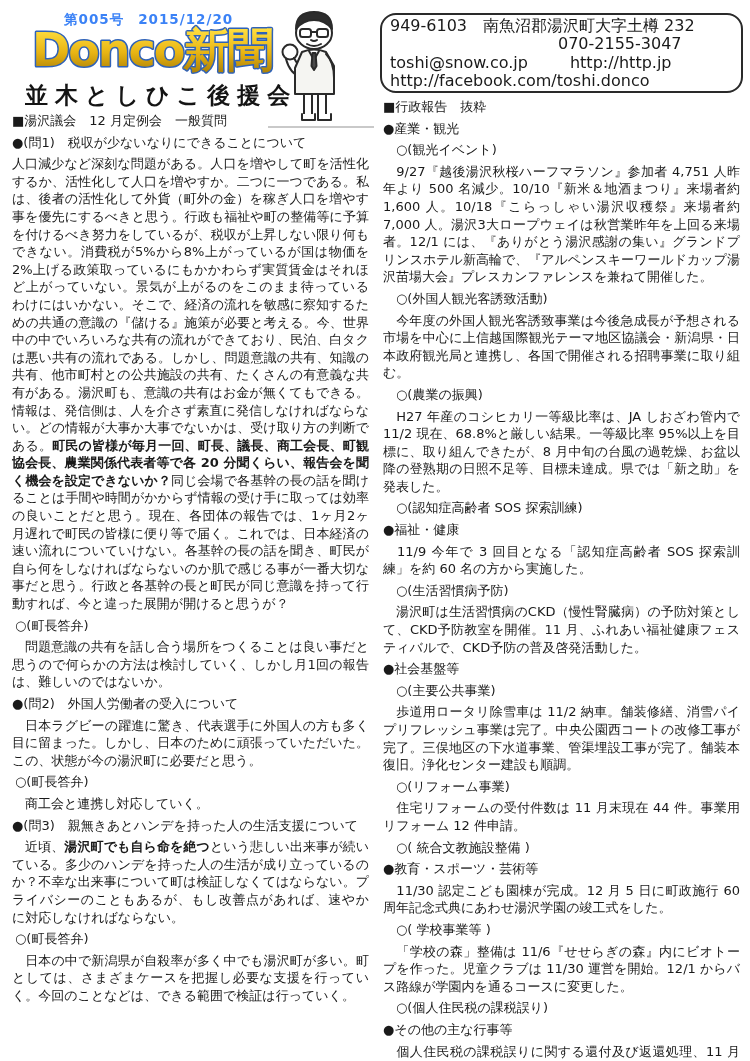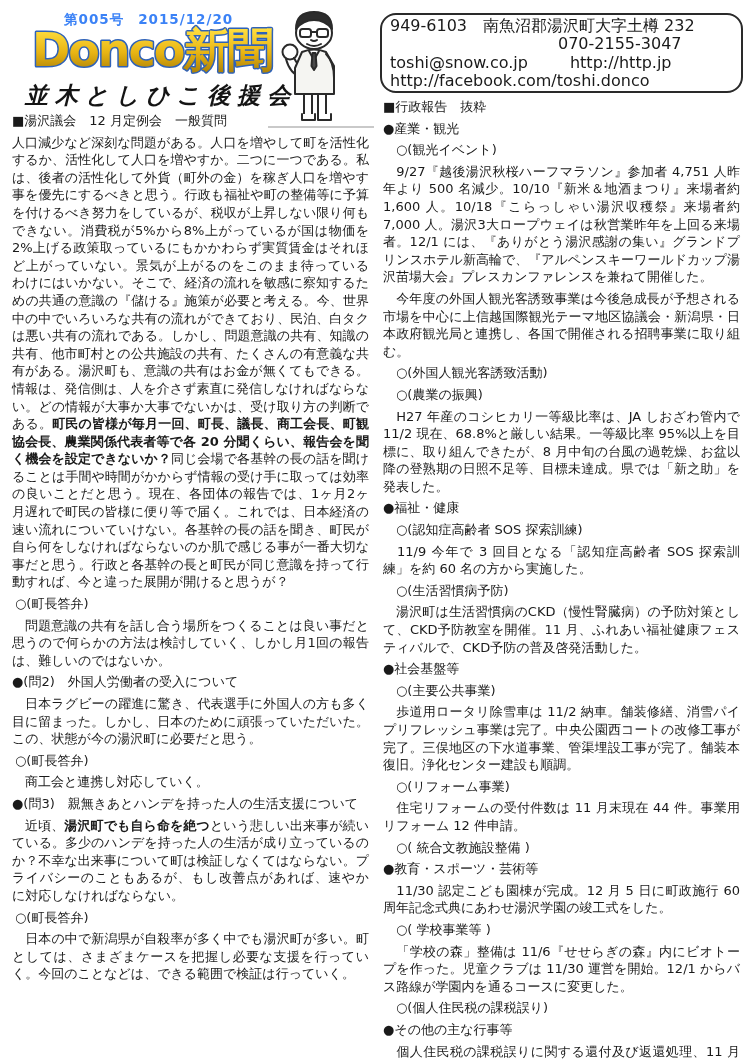--- a/index.html
+++ b/index.html
@@ -14,21 +14,20 @@
     font-size:13.5px; font-weight:bold; letter-spacing:1px; color:#3b82f6;
     white-space:nowrap;
   }
   .issue-line .gap { display:inline-block; width:14px; }
   .logo-svg { position:absolute; left:28px; top:16px; }
   .org-name {
     position:absolute; left:25px; top:80px;
     font-size:23px; font-weight:bold; letter-spacing:7px; color:#141414;
     font-family:"DejaVu Serif","Liberation Serif",serif;
     white-space:nowrap;
-    font-style:italic;
   }
   .mascot { position:absolute; left:281px; top:6px; }
   .contact-box {
     position:absolute; left:380px; top:13px; width:344px; height:72px;
     border:2.5px solid #2a2a2a; border-radius:16px;
     padding:2px 7px 2px 8px;
     font-size:16px; line-height:18.3px; font-weight:500;
     white-space:nowrap;
   }
   .contact-box .phone-line { padding-left:168px; }
@@ -97,43 +96,44 @@
   <div>
     <span>toshi@snow.co.jp</span><span class="web-gap"></span><span>http://http.jp</span>
   </div>
   <div>http://facebook.com/toshi.donco</div>
 </div>
 
 <div class="header-rule" style="background: rgb(201, 201, 201);"></div>
 
 <div id="left-col" class="col">
     <p class="blk s-h1"><span>■湯沢議会　12 月定例会　一般質問</span></p>
+    <p class="blk s-title"><span>●(問1)　税収が少ないなりにできることについて</span></p>
     <p class="blk s-para"><span>人口減少など深刻な問題がある。人口を増やして町を活性化するか、活性化して人口を増やすか。二つに一つである。私は、後者の活性化して外貨（町外の金）を稼ぎ人口を増やす事を優先にするべきと思う。行政も福祉や町の整備等に予算を付けるべき努力をしているが、税収が上昇しない限り何もできない。消費税が5%から8%上がっているが国は物価を2%上げる政策取っているにもかかわらず実質賃金はそれほど上がっていない。景気が上がるのをこのまま待っているわけにはいかない。そこで、経済の流れを敏感に察知するための共通の意識の『儲ける』施策が必要と考える。今、世界中の中でいろいろな共有の流れができており、民泊、白タクは悪い共有の流れである。しかし、問題意識の共有、知識の共有、他市町村との公共施設の共有、たくさんの有意義な共有がある。湯沢町も、意識の共有はお金が無くてもできる。情報は、発信側は、人を介さず素直に発信しなければならない。どの情報が大事か大事でないかは、受け取り方の判断である。</span><span class="bold">町民の皆様が毎月一回、町長、議長、商工会長、町観協会長、農業関係代表者等で各 20 分聞くらい、報告会を聞く機会を設定できないか？</span><span>同じ会場で各基幹の長の話を聞けることは手間や時間がかからず情報の受け手に取っては効率の良いことだと思う。現在、各団体の報告では、1ヶ月2ヶ月遅れで町民の皆様に便り等で届く。これでは、日本経済の速い流れについていけない。各基幹の長の話を聞き、町民が自ら何をしなければならないのか肌で感じる事が一番大切な事だと思う。行政と各基幹の長と町民が同じ意識を持って行動すれば、今と違った展開が開けると思うが？</span></p>
     <p class="blk s-label"><span>○(町長答弁)</span></p>
     <p class="blk s-para"><span>　問題意識の共有を話し合う場所をつくることは良い事だと思うので何らかの方法は検討していく、しかし月1回の報告は、難しいのではないか。</span></p>
     <p class="blk s-title"><span>●(問2)　外国人労働者の受入について</span></p>
     <p class="blk s-para"><span>　日本ラグビーの躍進に驚き、代表選手に外国人の方も多く目に留まった。しかし、日本のために頑張っていただいた。この、状態が今の湯沢町に必要だと思う。</span></p>
     <p class="blk s-label"><span>○(町長答弁)</span></p>
     <p class="blk s-para"><span>　商工会と連携し対応していく。</span></p>
     <p class="blk s-title"><span>●(問3)　親無きあとハンデを持った人の生活支援について</span></p>
     <p class="blk s-para"><span>　近頃、</span><span class="bold">湯沢町でも自ら命を絶つ</span><span>という悲しい出来事が続いている。多少のハンデを持った人の生活が成り立っているのか？不幸な出来事について町は検証しなくてはならない。プライバシーのこともあるが、もし改善点があれば、速やかに対応しなければならない。</span></p>
     <p class="blk s-label"><span>○(町長答弁)</span></p>
     <p class="blk s-para"><span>　日本の中で新潟県が自殺率が多く中でも湯沢町が多い。町としては、さまざまケースを把握し必要な支援を行っていく。今回のことなどは、できる範囲で検証は行っていく。</span></p>
   </div>
 <div id="right-col" class="col">
     <p class="blk s-h1"><span>■行政報告　抜粋</span></p>
     <p class="blk s-cat"><span>●産業・観光</span></p>
     <p class="blk s-sub"><span>○(観光イベント)</span></p>
     <p class="blk s-para"><span>　9/27『越後湯沢秋桜ハーフマラソン』参加者 4,751 人昨年より 500 名減少。10/10『新米＆地酒まつり』来場者約 1,600 人。10/18『こらっしゃい湯沢収穫祭』来場者約 7,000 人。湯沢3大ロープウェイは秋営業昨年を上回る来場者。12/1 には、『ありがとう湯沢感謝の集い』グランドプリンスホテル新高輪で、『アルペンスキーワールドカップ湯沢苗場大会』プレスカンファレンスを兼ねて開催した。</span></p>
+    <p class="blk s-sub"><span>○(外国人観光客誘致活動)</span></p>
     <p class="blk s-para"><span>　今年度の外国人観光客誘致事業は今後急成長が予想される市場を中心に上信越国際観光テーマ地区協議会・新潟県・日本政府観光局と連携し、各国で開催される招聘事業に取り組む。</span></p>
-    <p class="blk s-sub"><span>○(外国人観光客誘致活動)</span></p>
     <p class="blk s-sub"><span>○(農業の振興)</span></p>
     <p class="blk s-para"><span>　H27 年産のコシヒカリ一等級比率は、JA しおざわ管内で 11/2 現在、68.8%と厳しい結果。一等級比率 95%以上を目標に、取り組んできたが、8 月中旬の台風の過乾燥、お盆以降の登熟期の日照不足等、目標未達成。県では「新之助」を発表した。</span></p>
+    <p class="blk s-sub"><span>○(認知症高齢者 SOS 探索訓練)</span></p>
     <p class="blk s-cat"><span>●福祉・健康</span></p>
-    <p class="blk s-sub"><span>○(認知症高齢者 SOS 探索訓練)</span></p>
     <p class="blk s-para"><span>　11/9 今年で 3 回目となる「認知症高齢者 SOS 探索訓練」を約 60 名の方から実施した。</span></p>
     <p class="blk s-sub"><span>○(生活習慣病予防)</span></p>
     <p class="blk s-para"><span>　湯沢町は生活習慣病のCKD（慢性腎臓病）の予防対策として、CKD予防教室を開催。11 月、ふれあい福祉健康フェスティバルで、CKD予防の普及啓発活動した。</span></p>
     <p class="blk s-cat"><span>●社会基盤等</span></p>
     <p class="blk s-sub"><span>○(主要公共事業)</span></p>
     <p class="blk s-para"><span>　歩道用ロータリ除雪車は 11/2 納車。舗装修繕、消雪パイプリフレッシュ事業は完了。中央公園西コートの改修工事が完了。三俣地区の下水道事業、管渠埋設工事が完了。舗装本復旧。浄化センター建設も順調。</span></p>
     <p class="blk s-sub"><span>○(リフォーム事業)</span></p>
     <p class="blk s-para"><span>　住宅リフォームの受付件数は 11 月末現在 44 件。事業用リフォーム 12 件申請。</span></p>
     <p class="blk s-sub"><span>○( 統合文教施設整備 )</span></p>
     <p class="blk s-cat"><span>●教育・スポーツ・芸術等</span></p>

